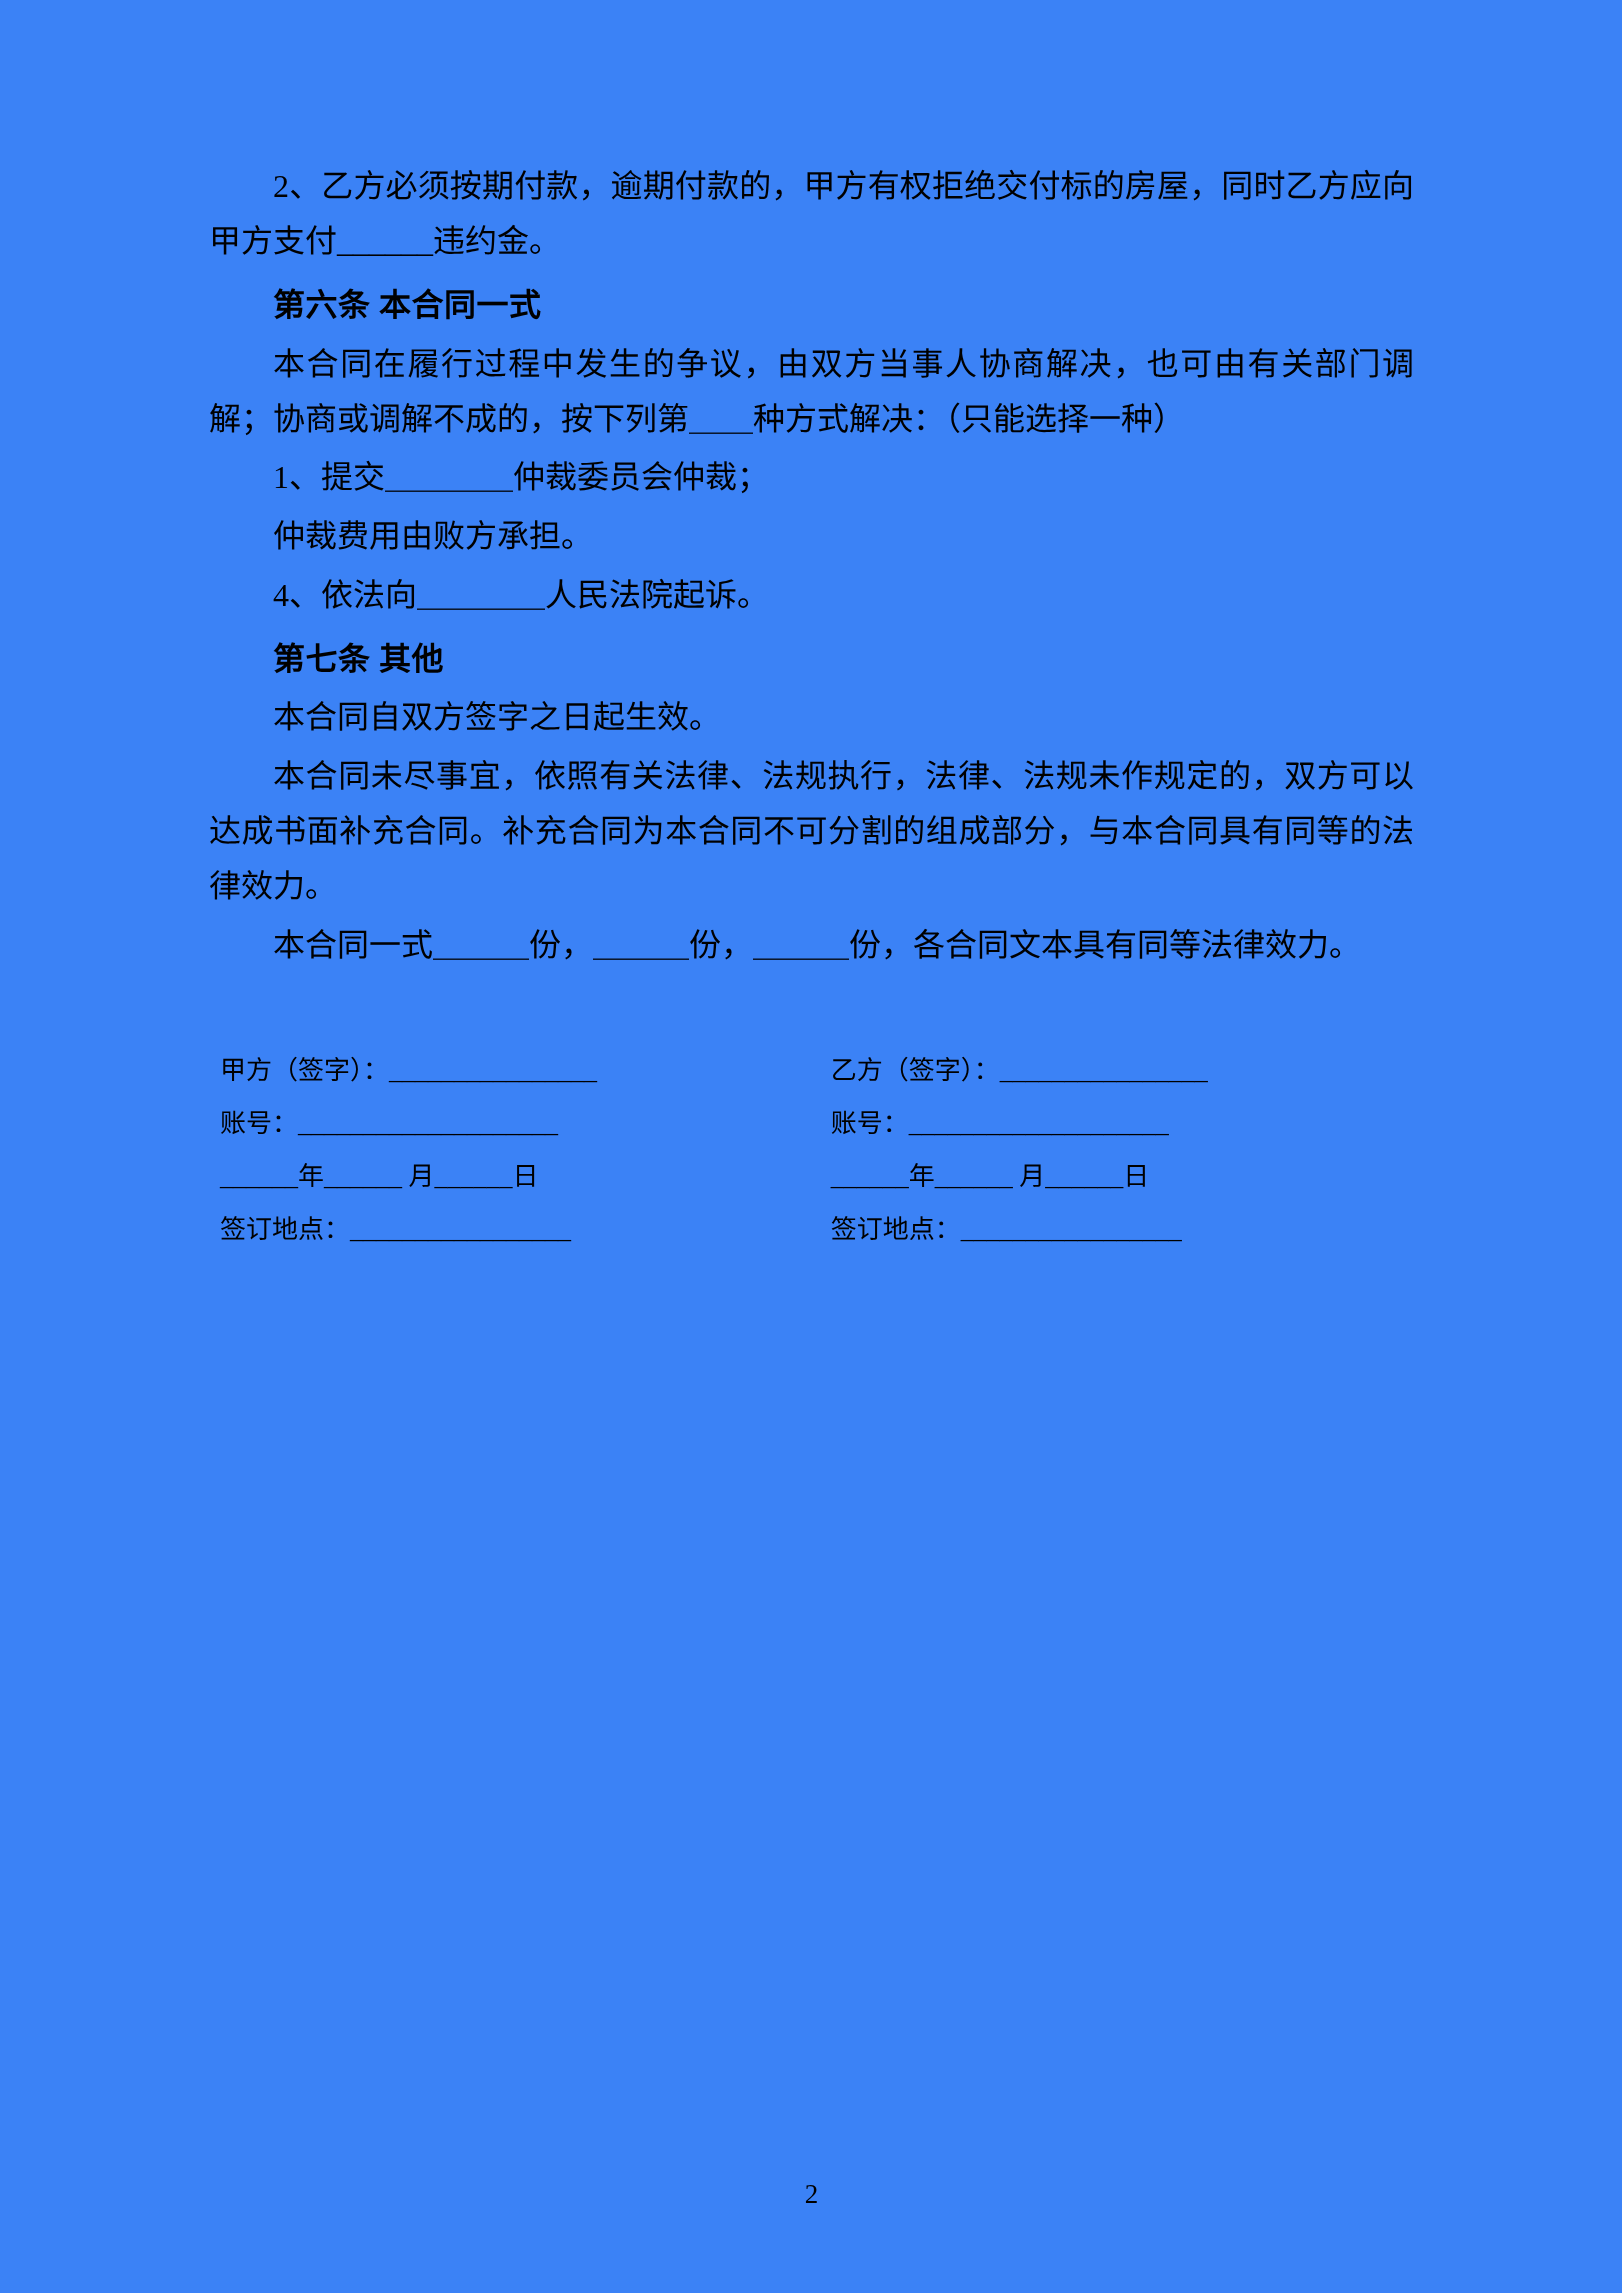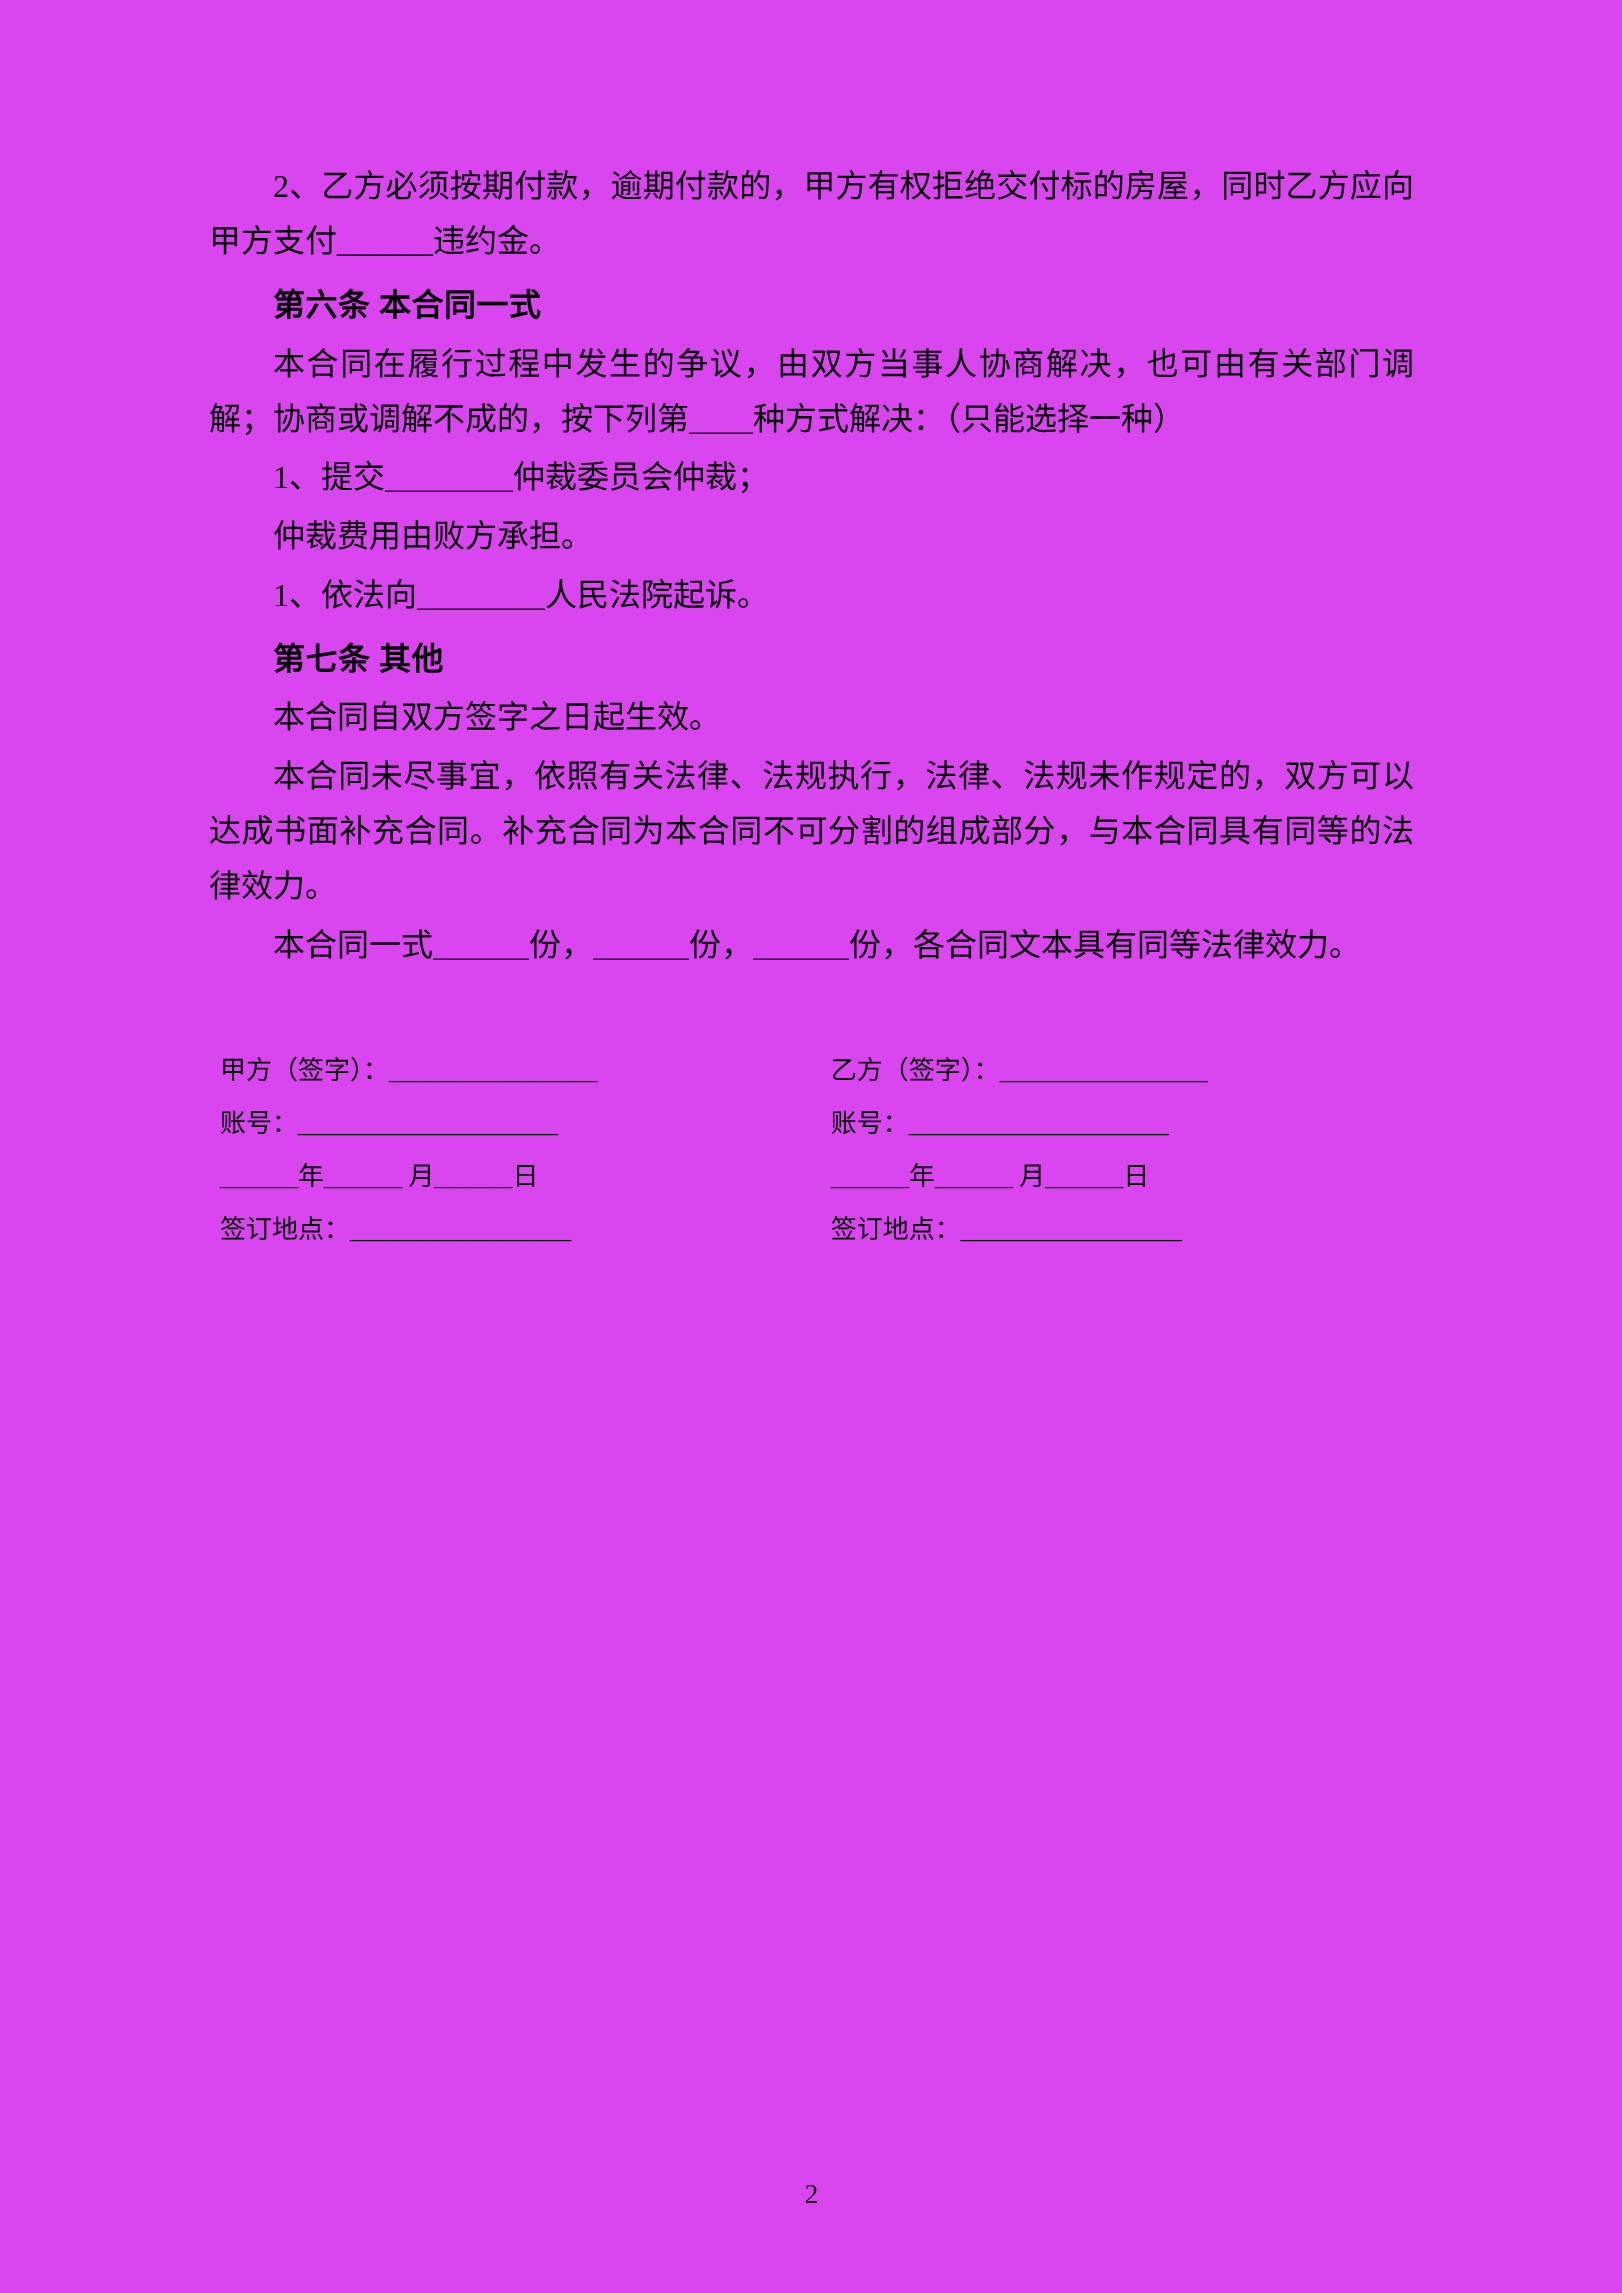--- a/index.html
+++ b/index.html
@@ -9,21 +9,21 @@
   }
   body {
     font-family: "Liberation Serif", "DejaVu Serif", serif;
     color: #000000;
   }
   .page {
     position: relative;
     width: 1623px;
     height: 2294px;
     margin: 0 auto;
-    background: #d946ef;
+    background: #3b82f6;
     box-sizing: border-box;
     padding: 159px 209px 0 209px;
   }
   .doc-body {
     font-size: 32px;
     line-height: 1.72;
     text-align: justify;
     text-justify: inter-ideograph;
   }
   .para {
@@ -75,21 +75,21 @@
 
   <div class="doc-body">
 
     <p class="para">2、乙方必须按期付款，逾期付款的，甲方有权拒绝交付标的房屋，同时乙方应向甲方支付______违约金。</p>
 
     <p class="heading">第六条  本合同一式</p>
 
     <p class="para">本合同在履行过程中发生的争议，由双方当事人协商解决，也可由有关部门调解；协商或调解不成的，按下列第＿＿种方式解决：（只能选择一种）</p>
     <p class="para">1、提交＿＿＿＿仲裁委员会仲裁；</p>
     <p class="para">仲裁费用由败方承担。</p>
-    <p class="para">1、依法向＿＿＿＿人民法院起诉。</p>
+    <p class="para">4、依法向＿＿＿＿人民法院起诉。</p>
 
     <p class="heading">第七条  其他</p>
 
     <p class="para">本合同自双方签字之日起生效。</p>
     <p class="para">本合同未尽事宜，依照有关法律、法规执行，法律、法规未作规定的，双方可以达成书面补充合同。补充合同为本合同不可分割的组成部分，与本合同具有同等的法律效力。</p>
     <p class="para">本合同一式＿＿＿份，＿＿＿份，＿＿＿份，各合同文本具有同等法律效力。</p>
 
     <table class="sig-block">
       <tbody>
           <tr>

